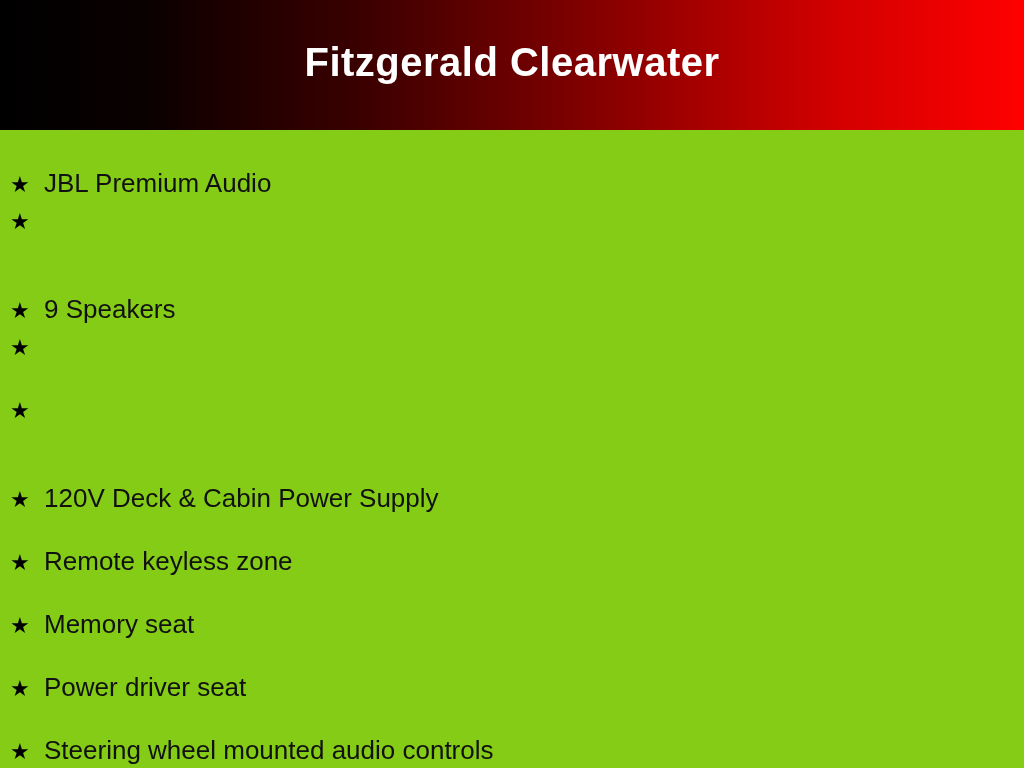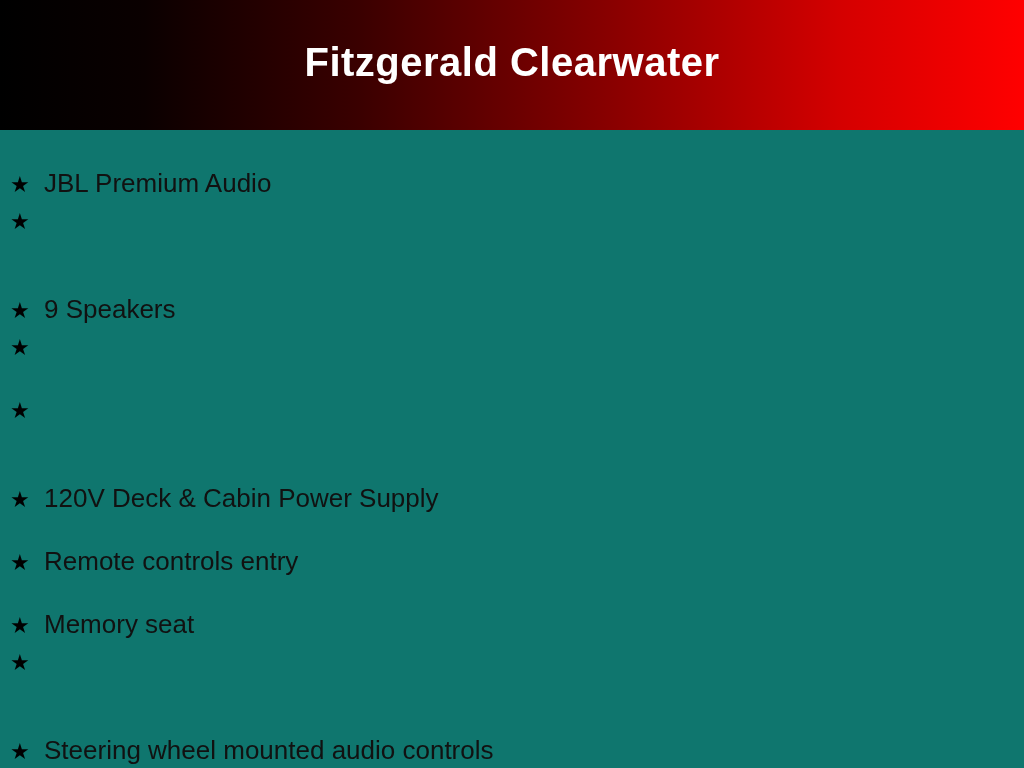--- a/index.html
+++ b/index.html
@@ -10,21 +10,21 @@
     width: 1024px;
     height: 768px;
     background: #ffffff;
     font-family: "Liberation Sans", sans-serif;
     overflow: hidden;
   }
   .page {
     position: relative;
     width: 1024px;
     height: 768px;
-    background: #0f766e;
+    background: #84cc16;
   }
   .banner {
     position: relative;
     width: 100%;
     height: 130px;
     background: linear-gradient(to right, #000000 0%, #0a0000 14%, #3a0000 35%, #8a0000 60%, #d40000 82%, #ff0000 100%);
     display: flex;
     align-items: center;
     justify-content: center;
   }
@@ -98,30 +98,31 @@
       <span class="bullet-star">★</span>
     </li>
 
     <li class="feature-item">
       <span class="bullet-star">★</span>
       <span class="feature-text">120V Deck &amp; Cabin Power Supply</span>
     </li>
 
     <li class="feature-item">
       <span class="bullet-star">★</span>
-      <span class="feature-text">Remote controls entry</span>
+      <span class="feature-text">Remote keyless zone</span>
     </li>
 
     <li class="feature-item">
       <span class="bullet-star">★</span>
       <span class="feature-text">Memory seat</span>
     </li>
 
     <li class="feature-item">
       <span class="bullet-star">★</span>
+      <span class="feature-text">Power driver seat</span>
     </li>
 
     <li class="feature-item">
       <span class="bullet-star">★</span>
       <span class="feature-text">Steering wheel mounted audio controls</span>
     </li>
 
   </ul>
 
 </div>

